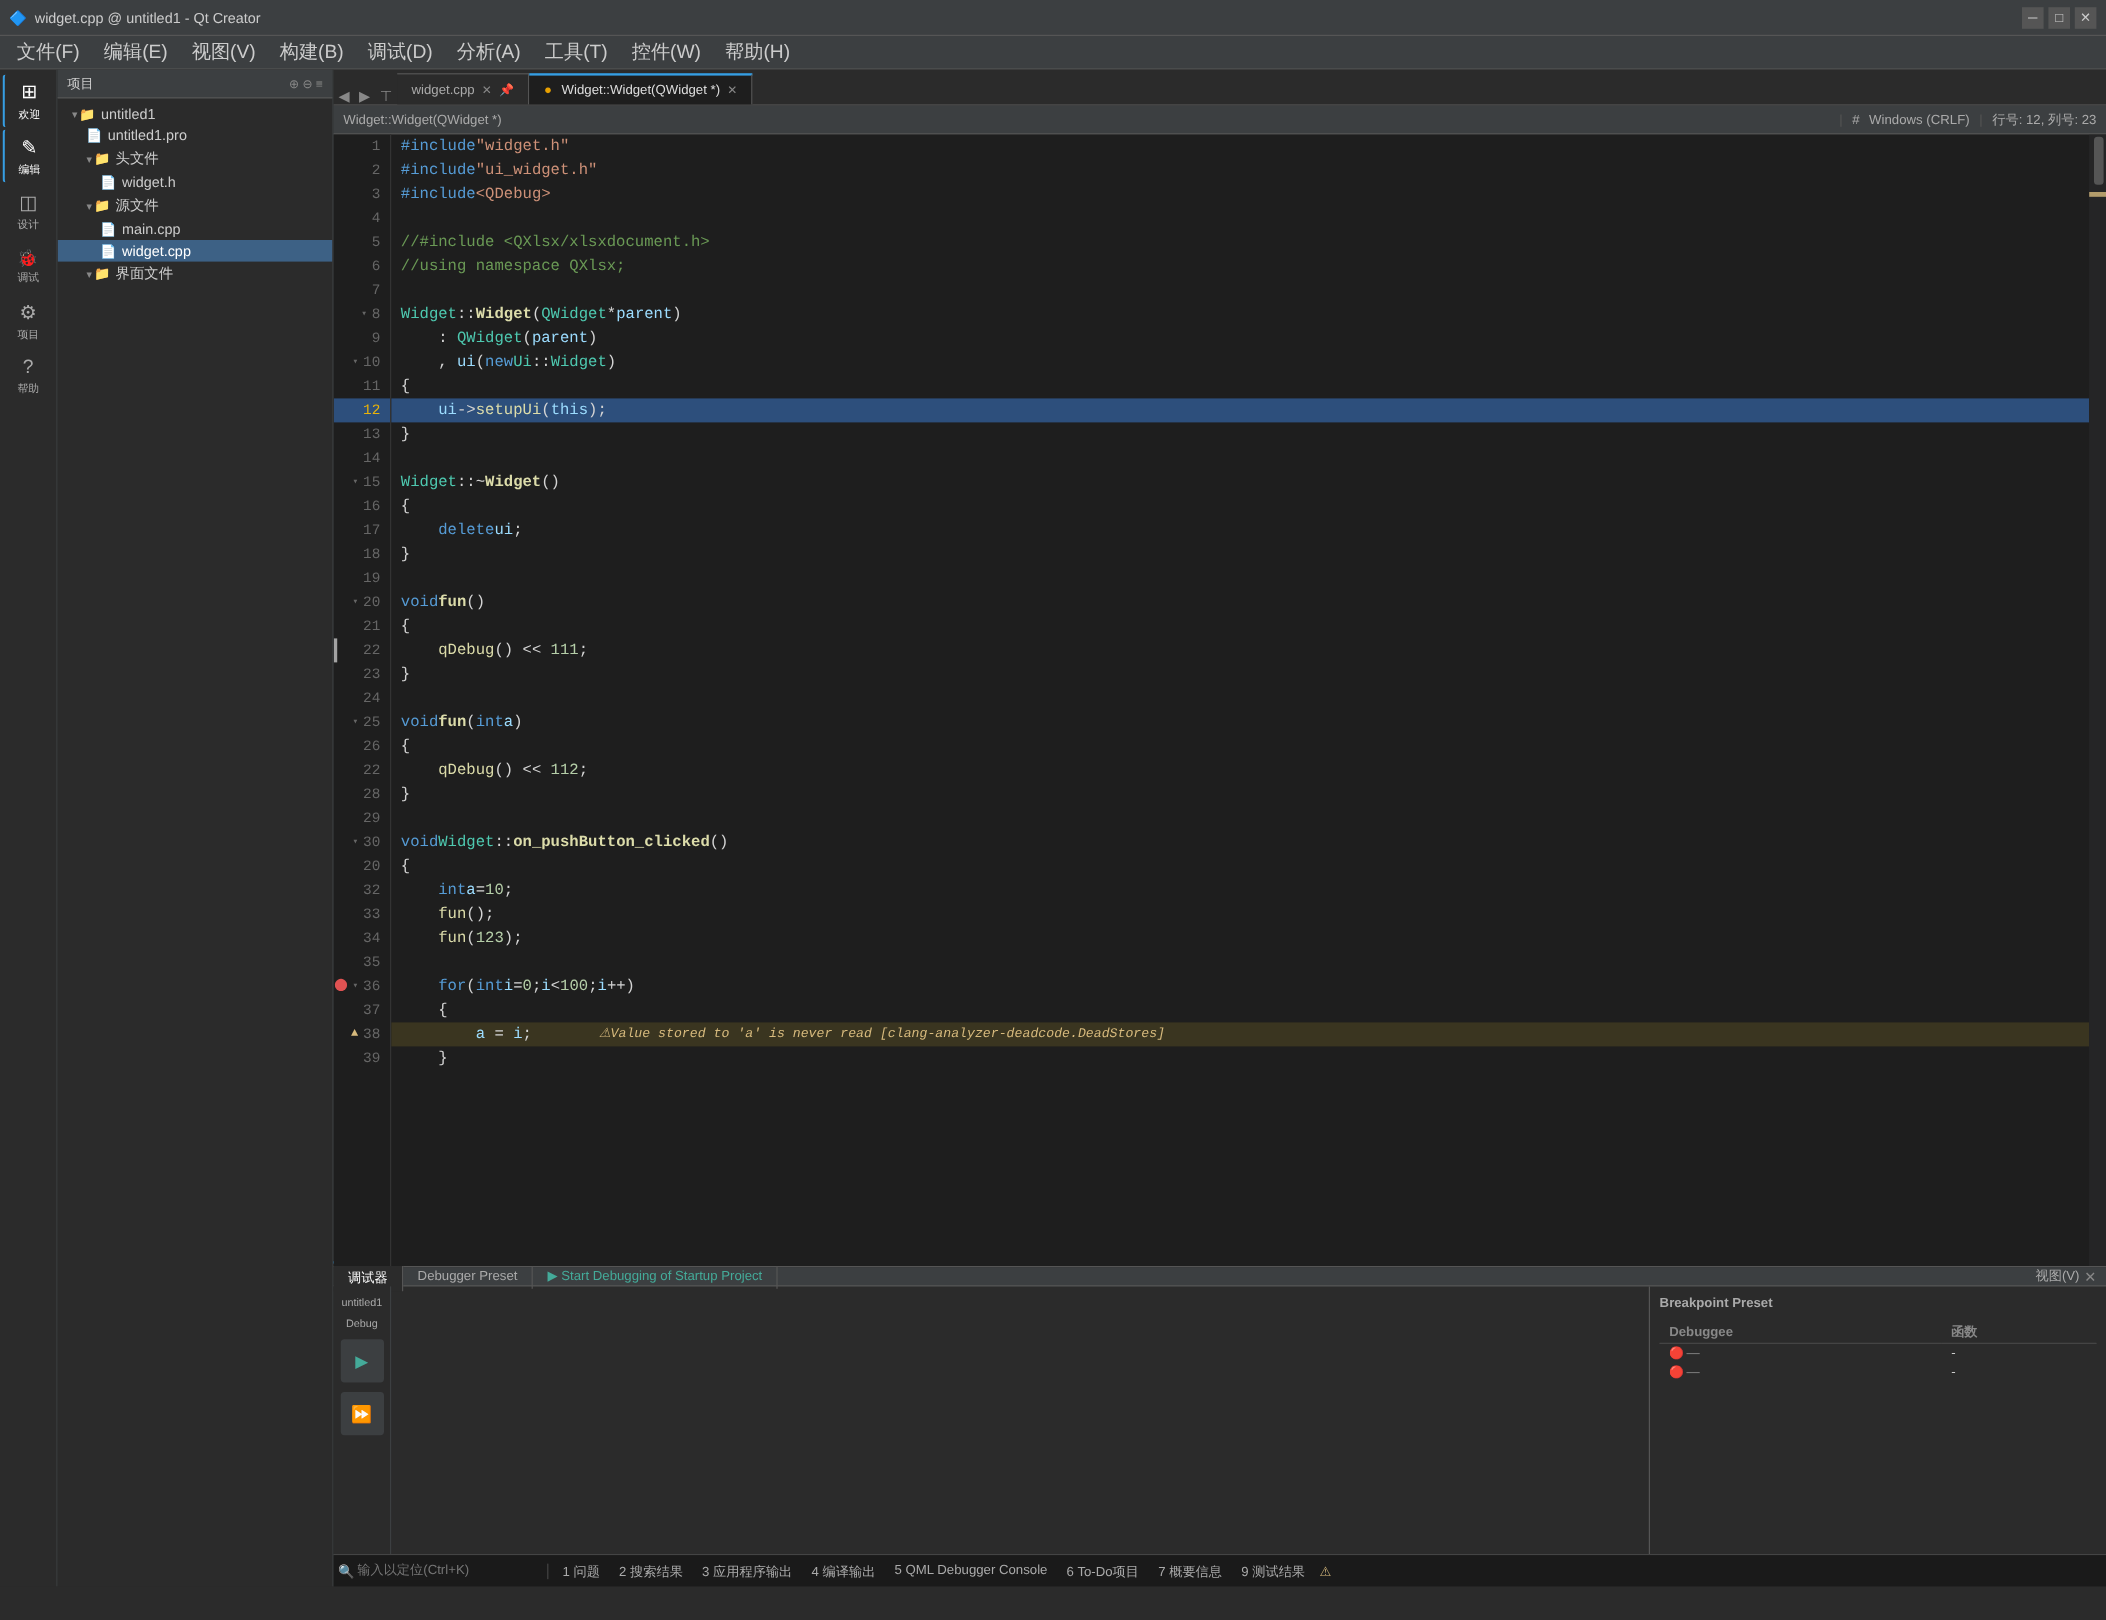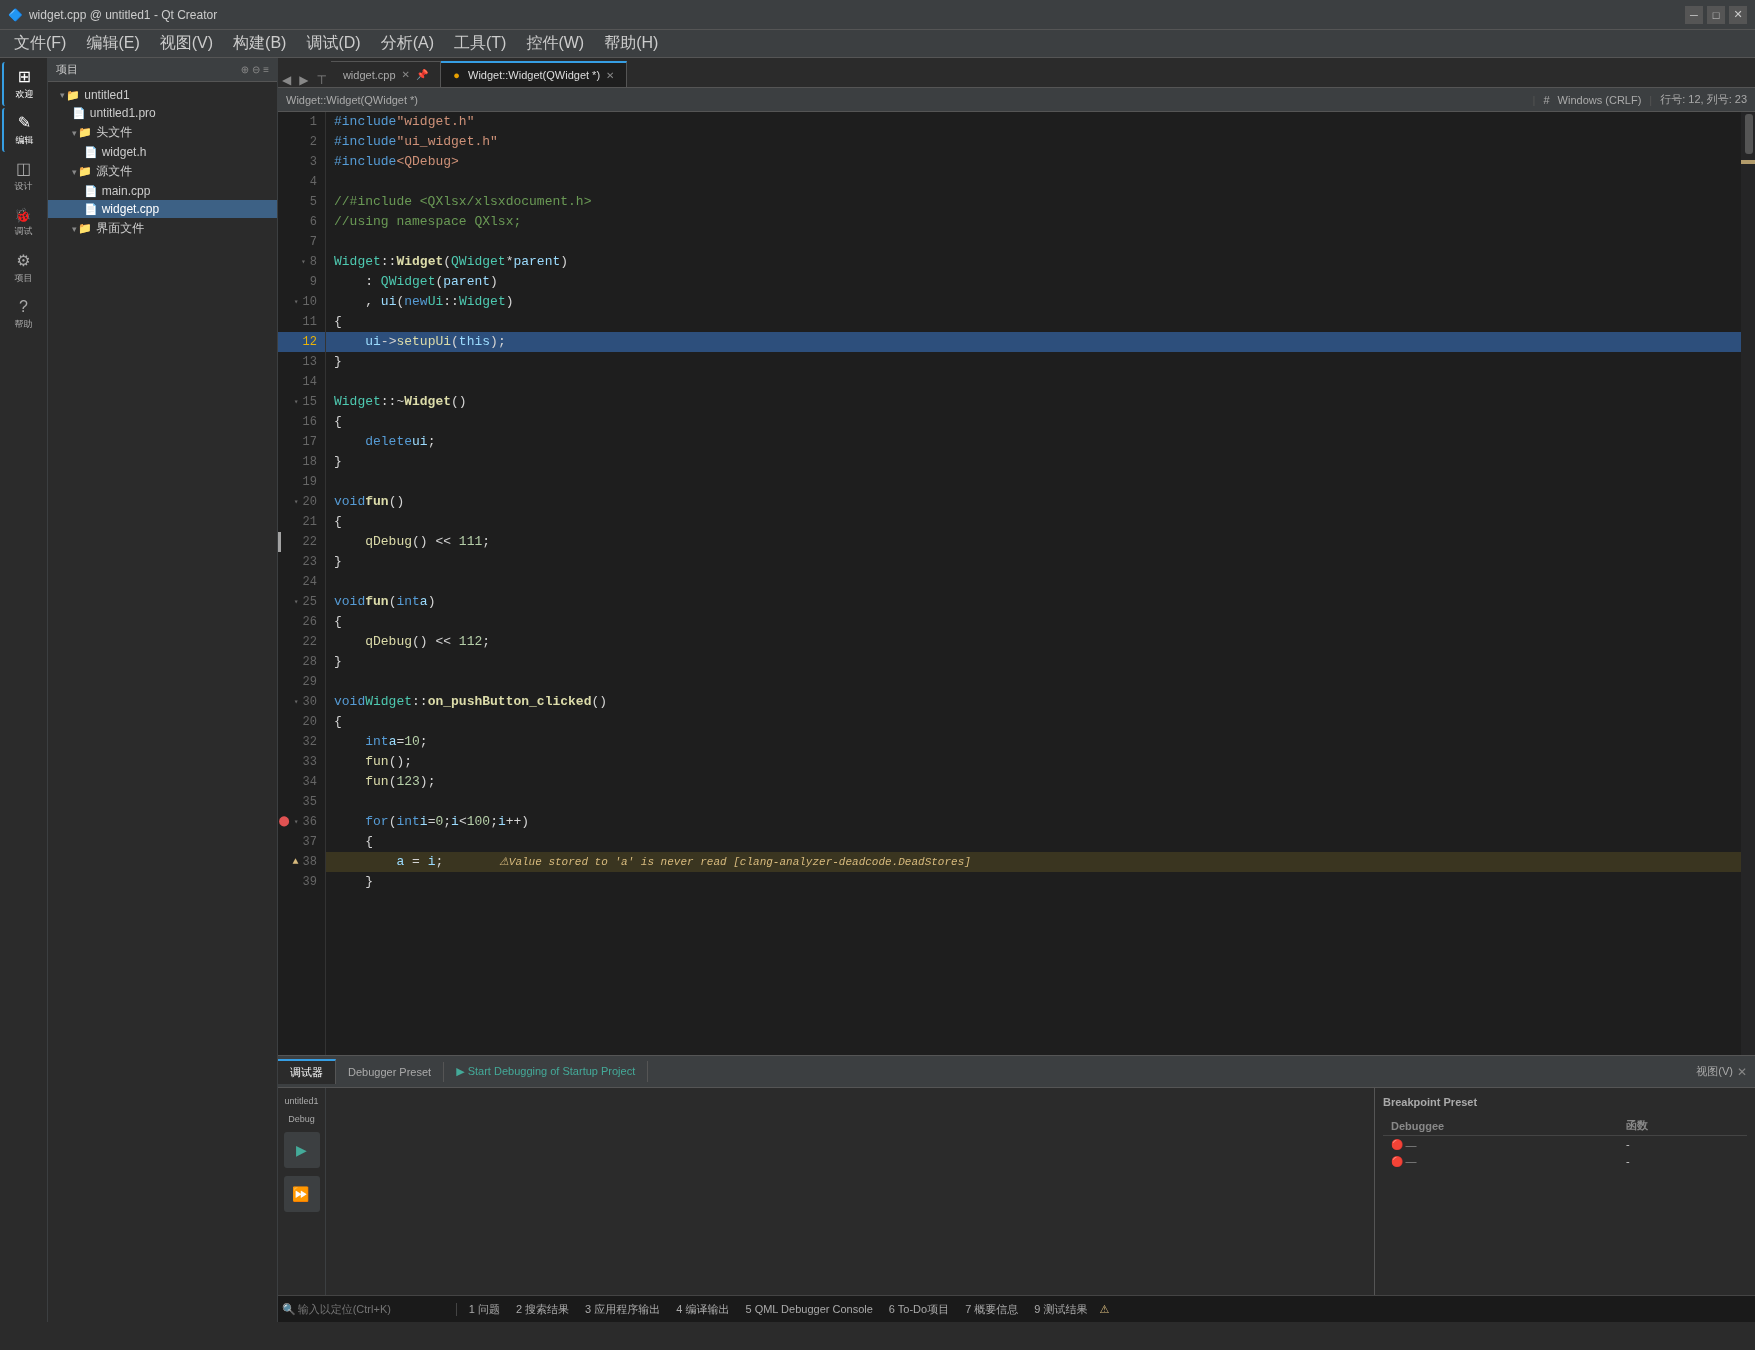--- a/index.html
+++ b/index.html
@@ -153,21 +153,21 @@
     
     .bottom-panel {
       height: 240px;
       background: #2b2b2b;
       border-top: 1px solid #555;
       display: flex;
       flex-direction: column;
     }
     .bottom-tab-bar {
       background: #3c3f41;
-      height: 32px;
+      height: 16px;
       display: flex;
       align-items: center;
       border-bottom: 1px solid #555;
       gap: 0;
     }
     .bottom-tab {
       padding: 4px 12px;
       font-size: 11px;
       color: #aaa;
       cursor: pointer;

